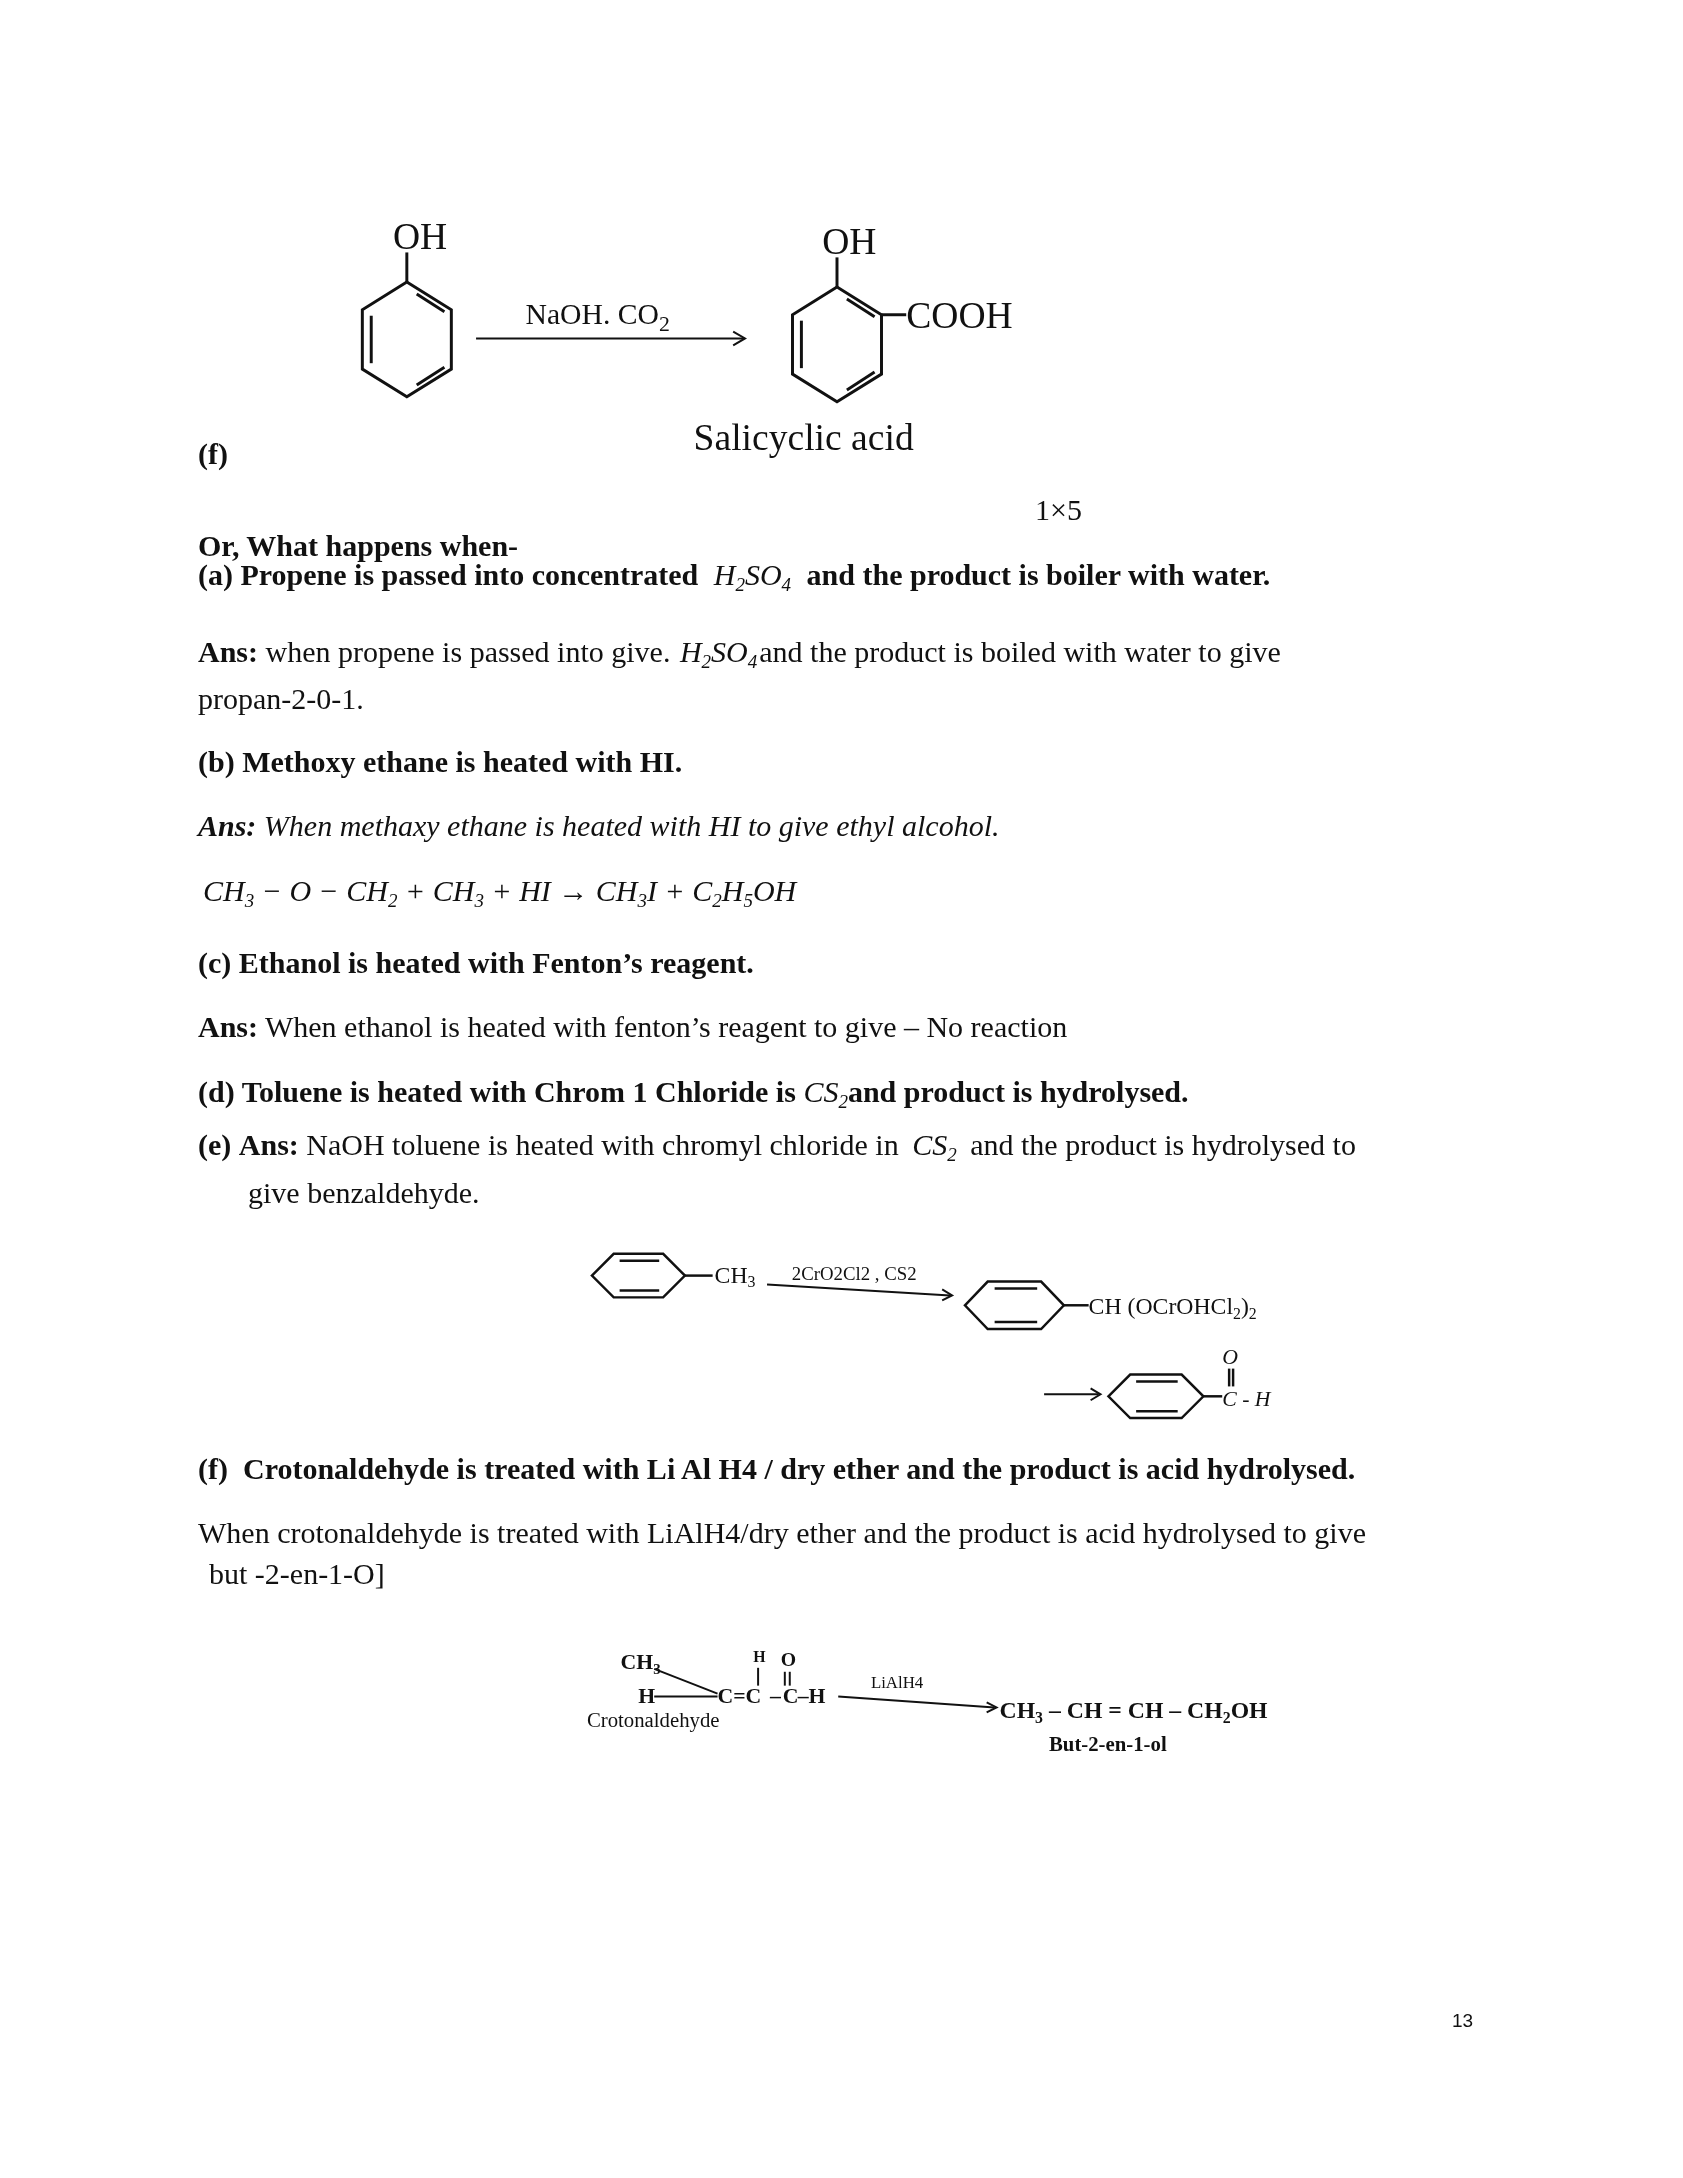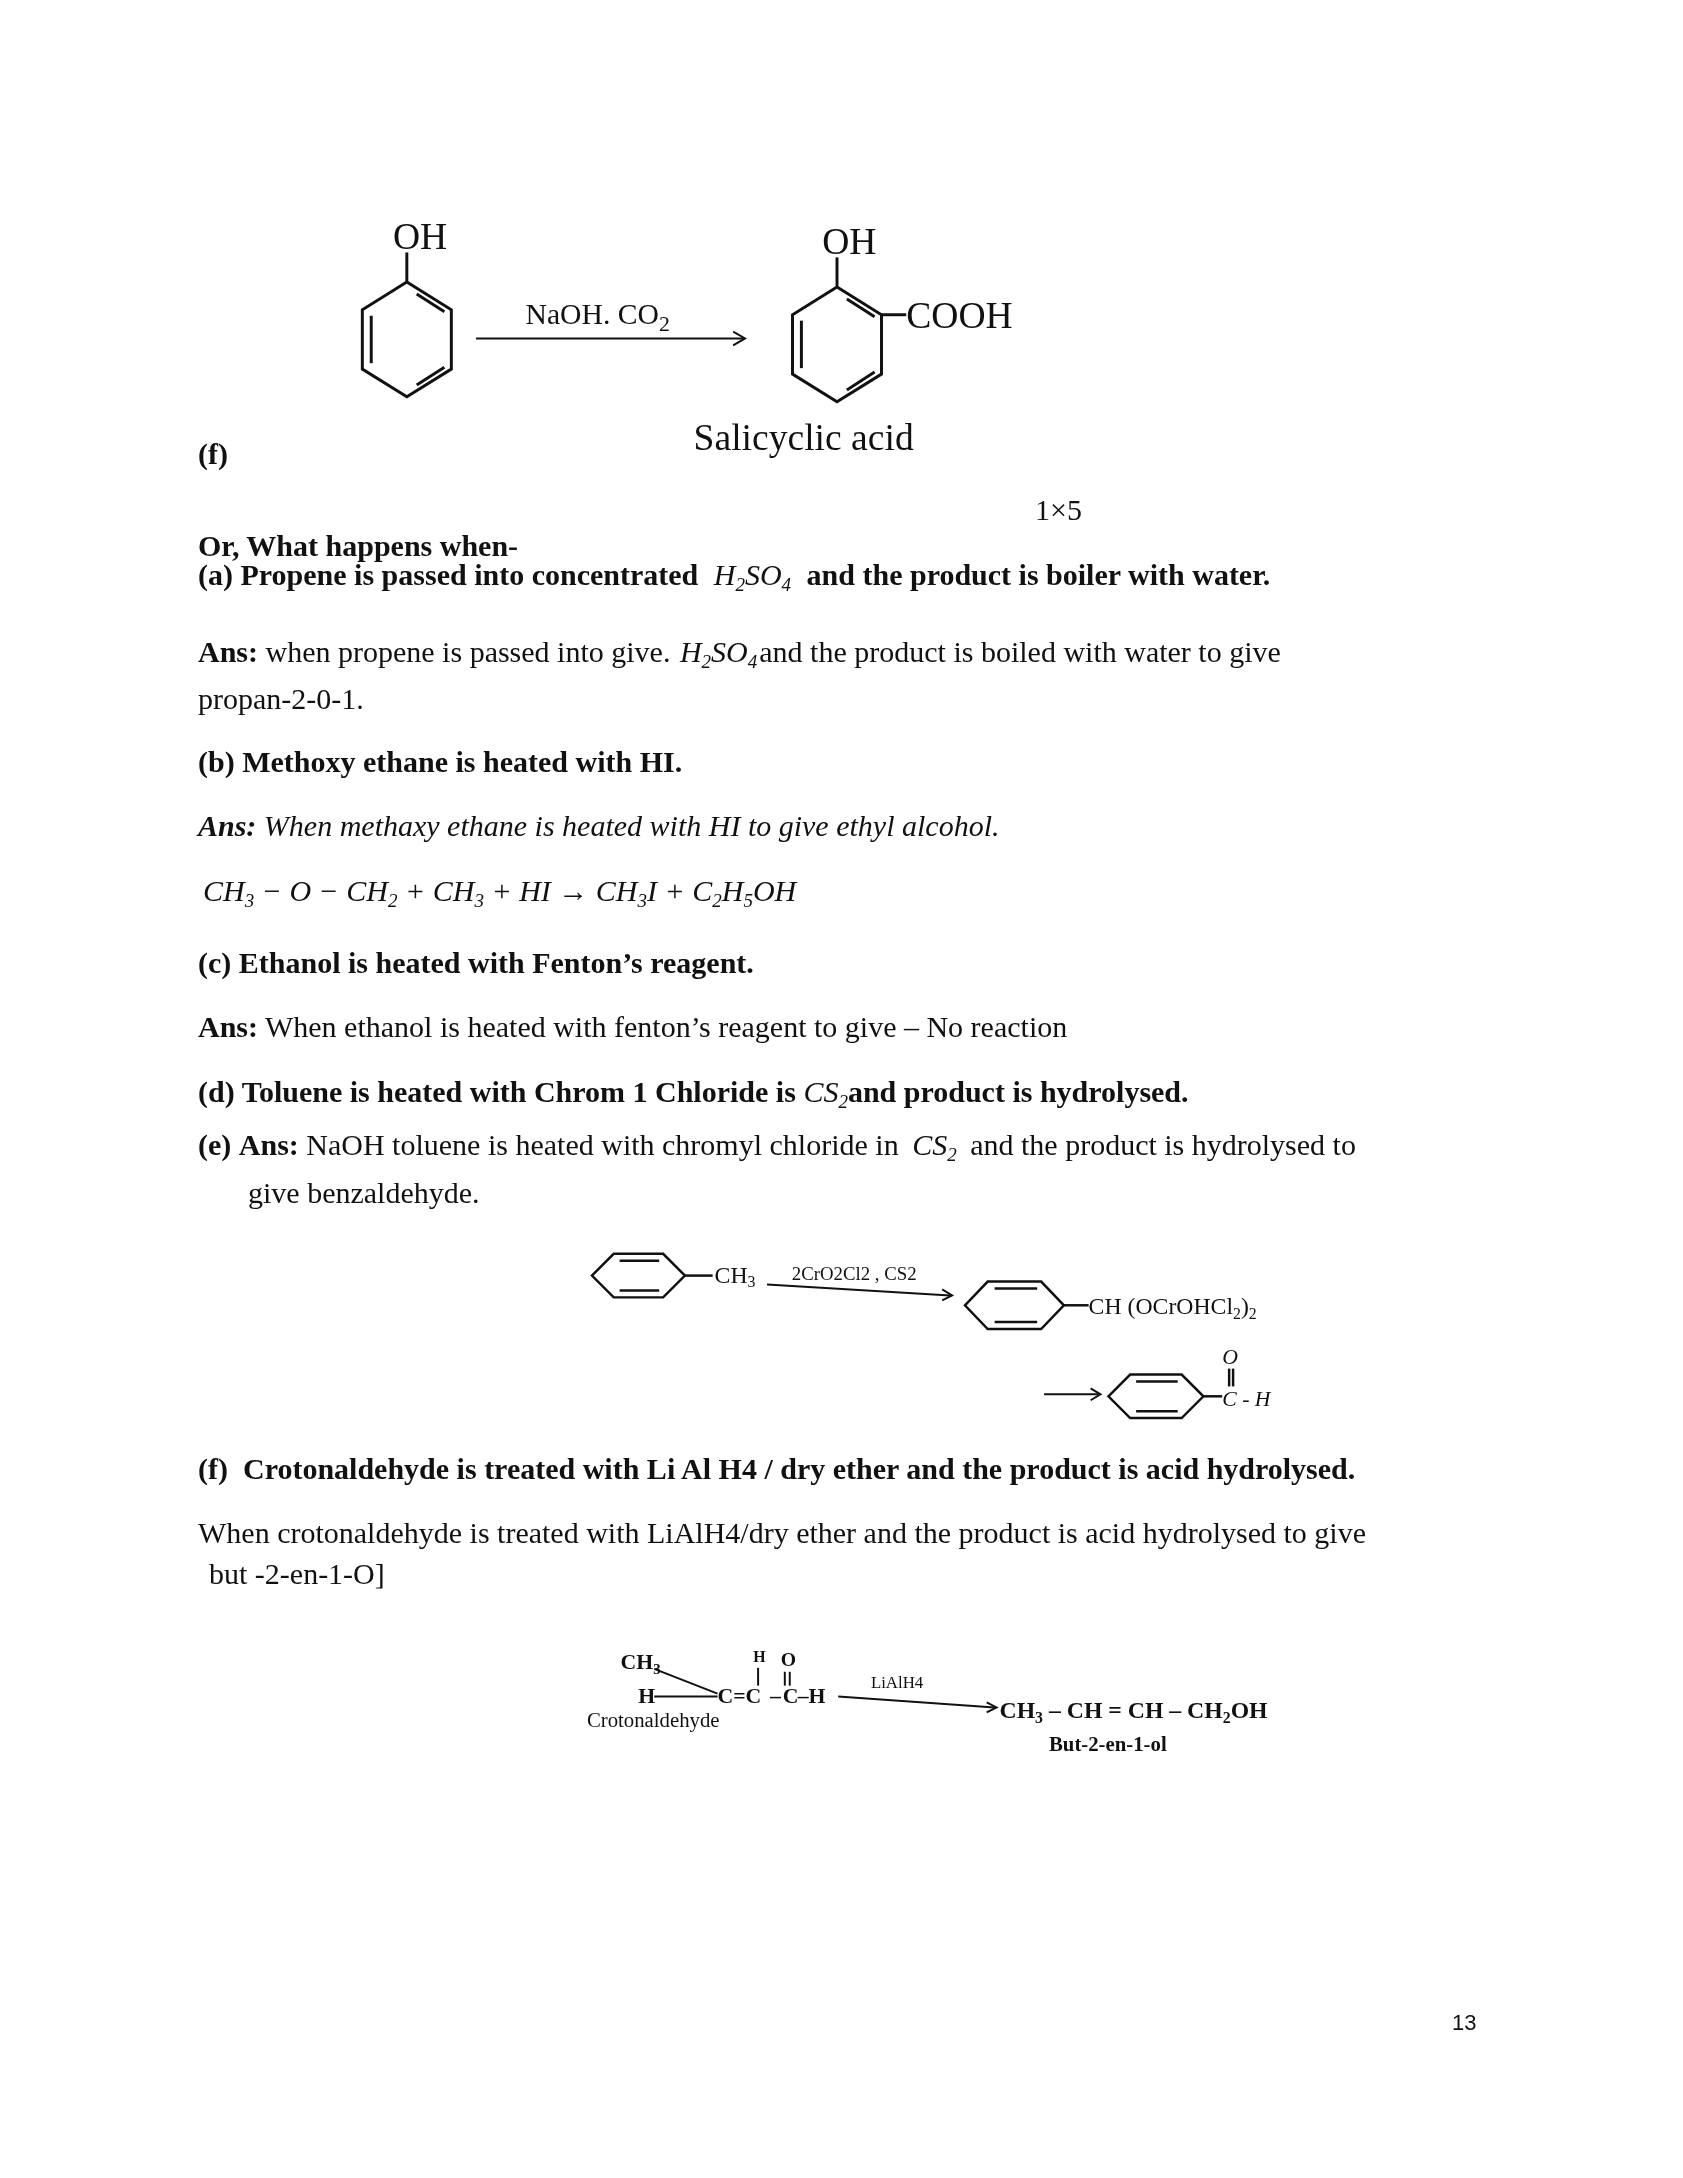--- a/index.html
+++ b/index.html
@@ -6,21 +6,21 @@
   body { width:1683px; height:2178px; position:relative; overflow:hidden;
          font-family:"Liberation Serif","DejaVu Serif",serif; color:#111; }
   .abs { position:absolute; }
   .txt { font-size:30px; line-height:36px; white-space:nowrap; }
   .b { font-weight:bold; }
   .i { font-style:italic; }
   sub { font-size:19px; vertical-align:-6px; line-height:0; }
   .fig { position:absolute; }
   .fig svg { display:block; }
   .chem { font-family:"Liberation Serif","DejaVu Serif",serif; fill:#111; }
-  .pagenum { font-family:"Liberation Sans","DejaVu Sans",sans-serif; font-size:22px; }
+  .pagenum { font-family:"Liberation Sans","DejaVu Sans",sans-serif; font-size:19px; }
 </style>
 </head>
 <body>
 
 <div class="fig" style="left:337px; top:203px;">
   <svg width="733" height="267" viewBox="0 0 740 270">
 
     <g stroke="#111" stroke-width="3" fill="none">
       <line x1="70" y1="50" x2="70" y2="80"></line>
       <polygon points="70,80 115,108 115,168 70,196 25,168 25,108"></polygon>

